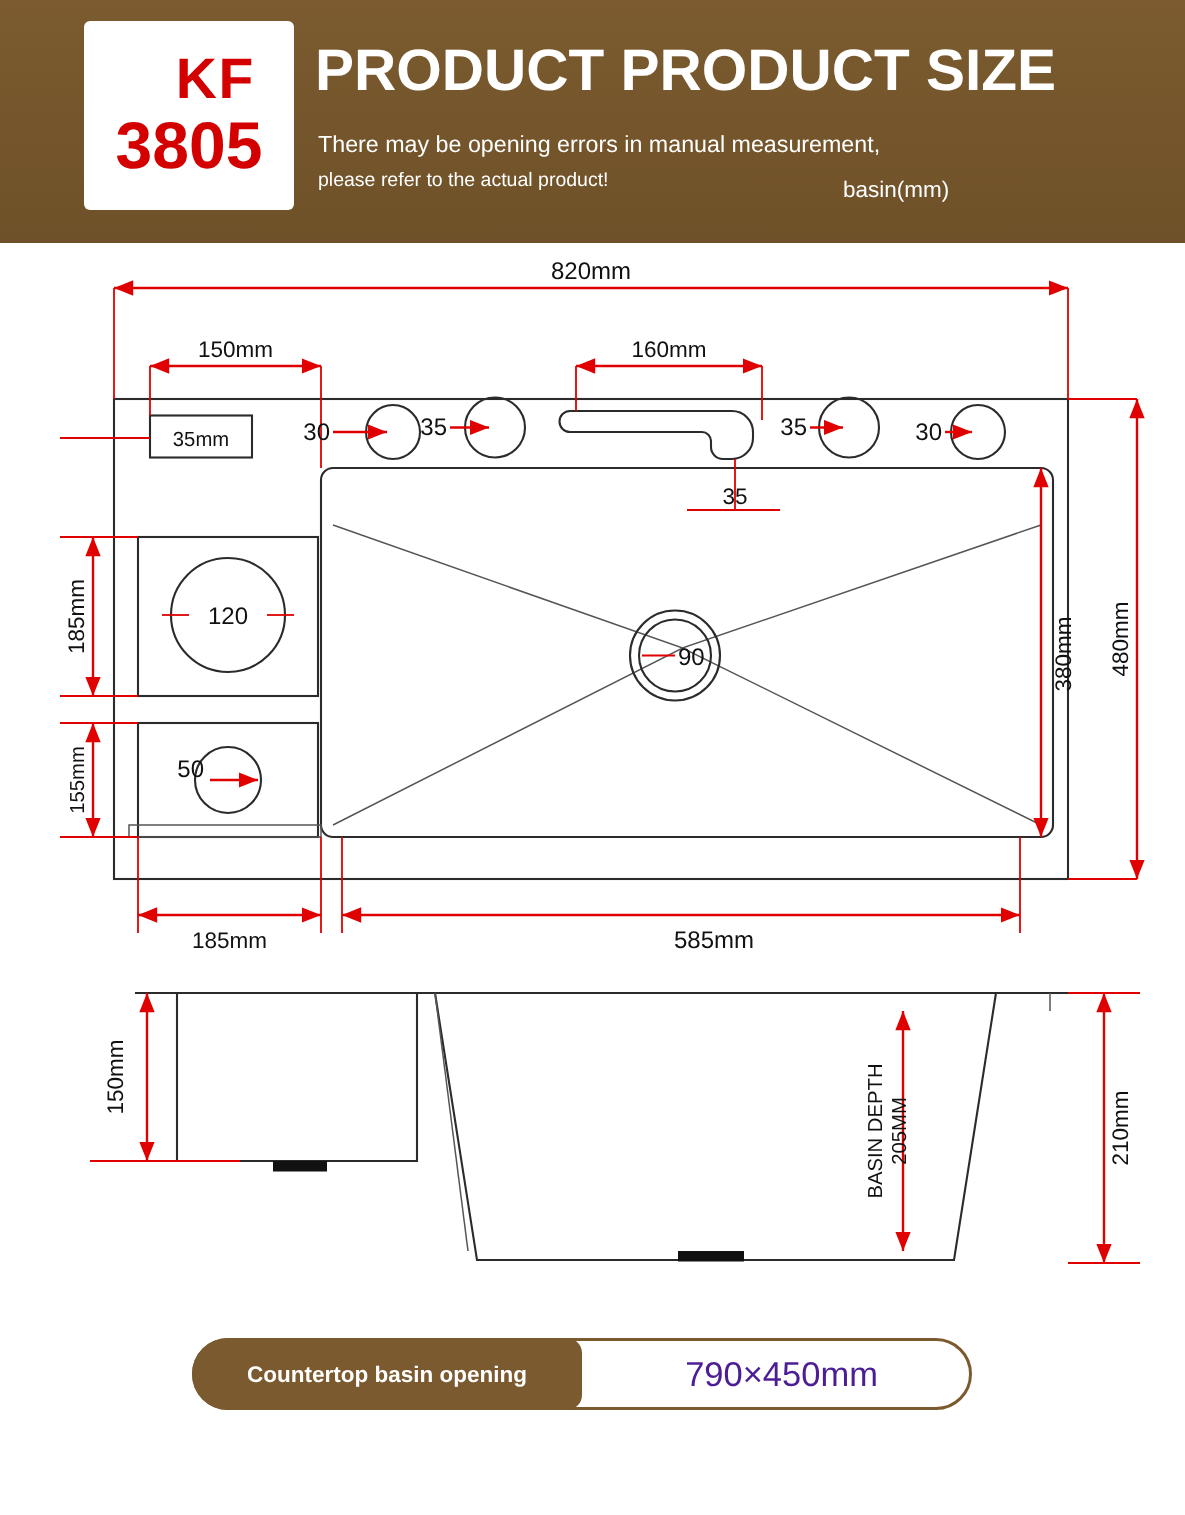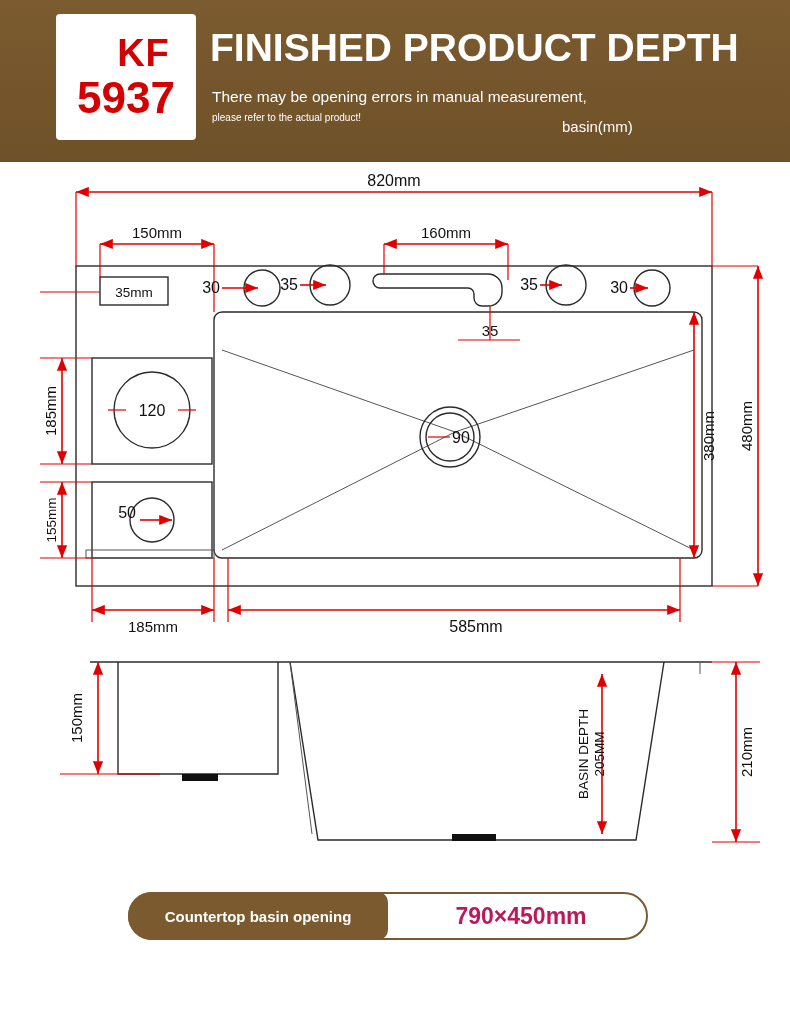--- a/index.html
+++ b/index.html
@@ -75,21 +75,21 @@
     top: 88px;
     color: #ffffff;
     font-size: 15.5px;
     white-space: nowrap;
   }
   .header-sub2 {
     position: absolute;
     left: 212px;
     top: 112px;
     color: #ffffff;
-    font-size: 10px;
+    font-size: 13px;
     white-space: nowrap;
   }
   .header-unit {
     position: absolute;
     left: 562px;
     top: 118px;
     color: #ffffff;
     font-size: 15px;
     white-space: nowrap;
   }
@@ -149,45 +149,45 @@
   }
   .pill-value {
     position: absolute;
     left: 268px;
     top: 0;
     width: 250px;
     height: 48px;
     display: flex;
     align-items: center;
     justify-content: center;
-    color: #be185d;
+    color: #4c1d95;
     font-size: 23px;
-    font-weight: bold;
+    font-weight: normal;
   }
 
   text { font-family: "Liberation Sans", sans-serif; }
   .dimtxt { fill: #111111; font-size: 15px; }
   .dimtxt-sm { fill: #111111; font-size: 13.5px; }
   .dimtxt-lg { fill: #111111; font-size: 16px; }
   .red { stroke: #e00000; stroke-width: 1.6; fill: none; }
   .redthin { stroke: #e00000; stroke-width: 1.2; fill: none; }
   .blk { stroke: #2b2b2b; stroke-width: 1.4; fill: none; }
   .blkthin { stroke: #555555; stroke-width: 1; fill: none; }
 </style>
 </head>
 <body>
 
 <div class="page">
 
   <div class="header">
     <div class="badge">
       <div class="badge-kf">KF</div>
-      <div class="badge-num">5937</div>
+      <div class="badge-num">3805</div>
     </div>
-    <div class="header-title">FINISHED PRODUCT DEPTH</div>
+    <div class="header-title">PRODUCT PRODUCT SIZE</div>
     <div class="header-sub1">There may be opening errors in manual measurement,</div>
     <div class="header-sub2">please refer to the actual product!</div>
     <div class="header-unit">basin(mm)</div>
   </div>
 
   <div class="drawing">
     <svg class="canvas" viewBox="0 0 790 848">
       <defs>
         <marker id="ar" markerWidth="9" markerHeight="9" refX="8" refY="3.2" orient="auto">
           <path d="M0,0 L8,3.2 L0,6.4 z" fill="#e00000"></path>

